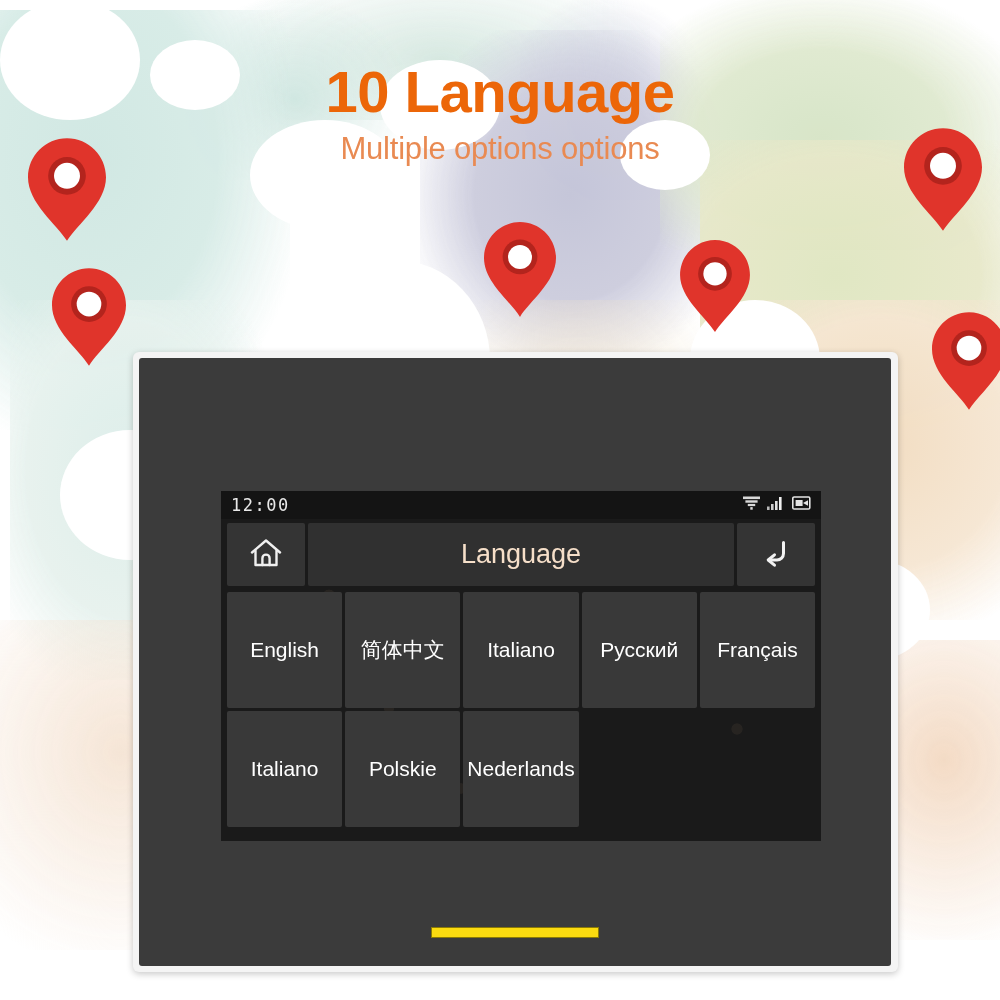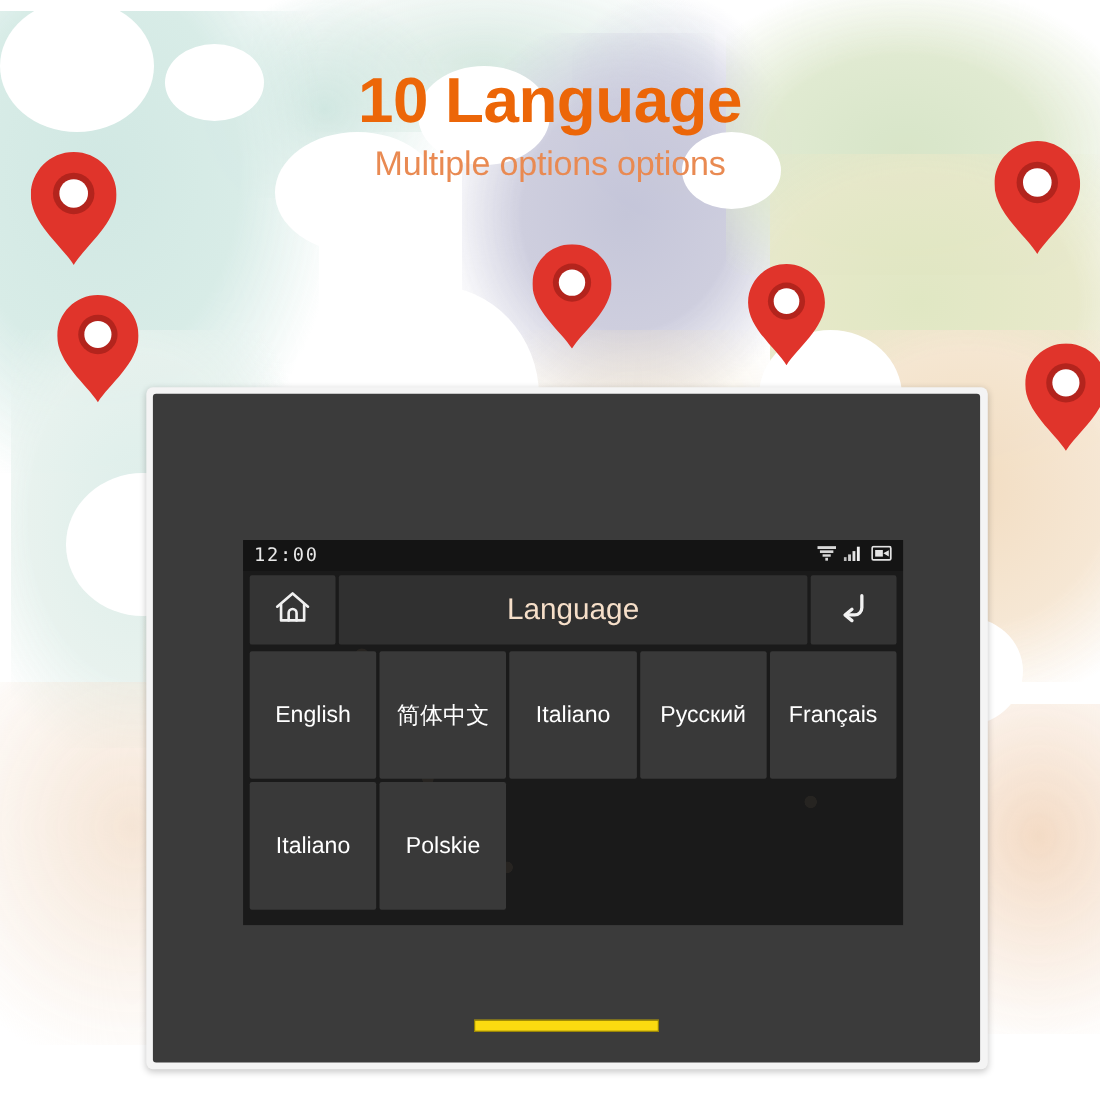--- a/index.html
+++ b/index.html
@@ -330,19 +330,20 @@
       </div>
 
       <div id="lang-grid">
           <div class="lang-cell">English</div>
           <div class="lang-cell">简体中文</div>
           <div class="lang-cell">Italiano</div>
           <div class="lang-cell">Русский</div>
           <div class="lang-cell">Français</div>
           <div class="lang-cell">Italiano</div>
           <div class="lang-cell">Polskie</div>
+          <div class="lang-cell">Nederlands</div>
         </div>
 
     </div>
 
     <div id="yellow-bar"></div>
   </div>
 </div>
 
 </body></html>

